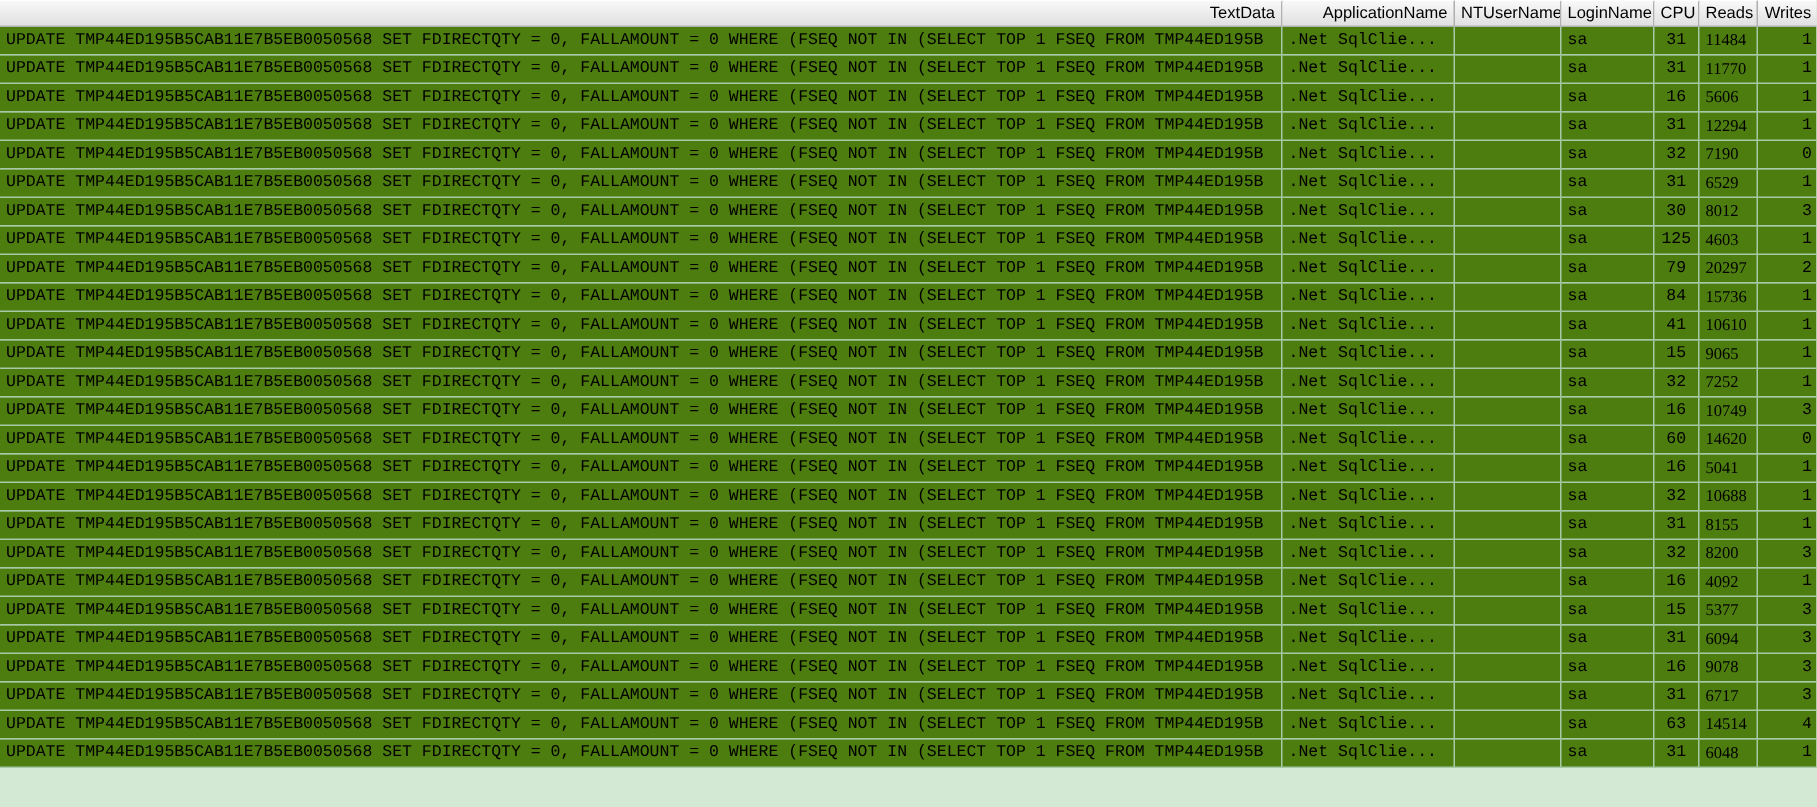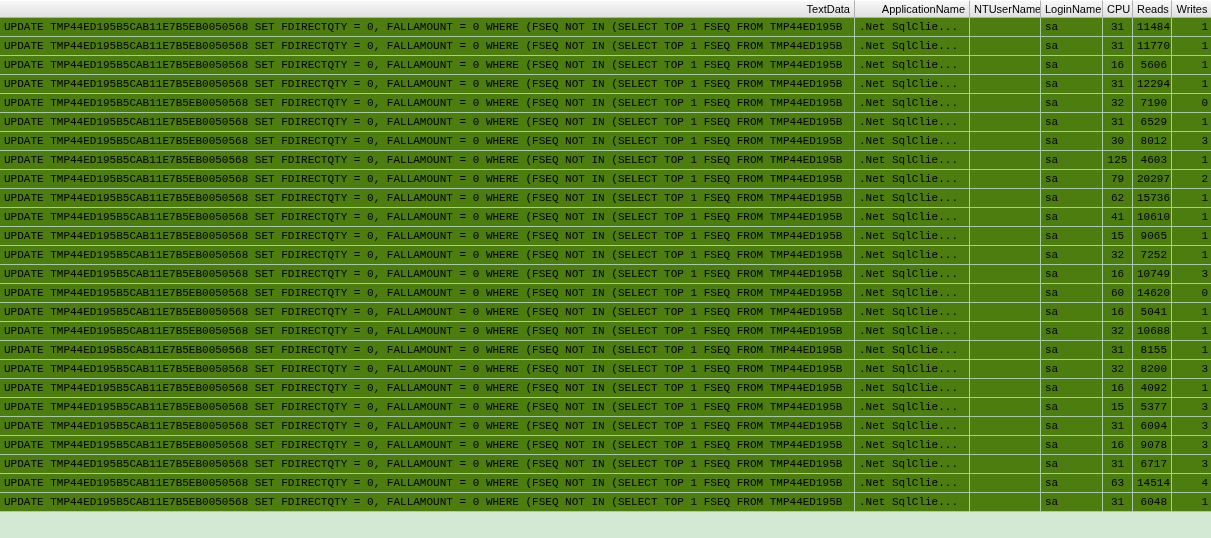--- a/index.html
+++ b/index.html
@@ -35,21 +35,21 @@
     white-space:nowrap;
     overflow:hidden;
     line-height:15px;
     color:#000;
   }
   .c-text  { width:855px; flex:0 0 855px; padding-left:10px; }
   .c-app   { width:115px; flex:0 0 115px; }
   .c-ntu   { width:71px;  flex:0 0 71px; }
   .c-login { width:62px;  flex:0 0 62px; }
   .c-cpu   { width:30px;  flex:0 0 30px; text-align:center; }
-  .c-reads { width:39px;  flex:0 0 39px; text-align:right; }
+  .c-reads { width:39px;  flex:0 0 39px; text-align:left;font-family:Liberation Serif, serif; }
   .c-writes{ width:41px;  flex:0 0 41px; text-align:right; }
   .hdr .c-cpu,.hdr .c-reads,.hdr .c-writes,.hdr .c-dur { text-align:center; }
   .hdr .c-text { padding-left:4px; }
 </style>
 </head>
 <body>
 
 <div class="grid">
   <div class="hdr">
     <div class="cell c-text">TextData</div>
@@ -141,21 +141,21 @@
         <div class="cell c-login">sa</div>
         <div class="cell c-cpu">79</div>
         <div class="cell c-reads">20297</div>
         <div class="cell c-writes">2</div>
       </div>
       <div class="row">
         <div class="cell c-text">UPDATE TMP44ED195B5CAB11E7B5EB0050568 SET FDIRECTQTY = 0, FALLAMOUNT = 0 WHERE (FSEQ NOT IN (SELECT TOP 1 FSEQ FROM TMP44ED195B</div>
         <div class="cell c-app">.Net SqlClie...</div>
         <div class="cell c-ntu"></div>
         <div class="cell c-login">sa</div>
-        <div class="cell c-cpu">62</div>
+        <div class="cell c-cpu">84</div>
         <div class="cell c-reads">15736</div>
         <div class="cell c-writes">1</div>
       </div>
       <div class="row">
         <div class="cell c-text">UPDATE TMP44ED195B5CAB11E7B5EB0050568 SET FDIRECTQTY = 0, FALLAMOUNT = 0 WHERE (FSEQ NOT IN (SELECT TOP 1 FSEQ FROM TMP44ED195B</div>
         <div class="cell c-app">.Net SqlClie...</div>
         <div class="cell c-ntu"></div>
         <div class="cell c-login">sa</div>
         <div class="cell c-cpu">41</div>
         <div class="cell c-reads">10610</div>

